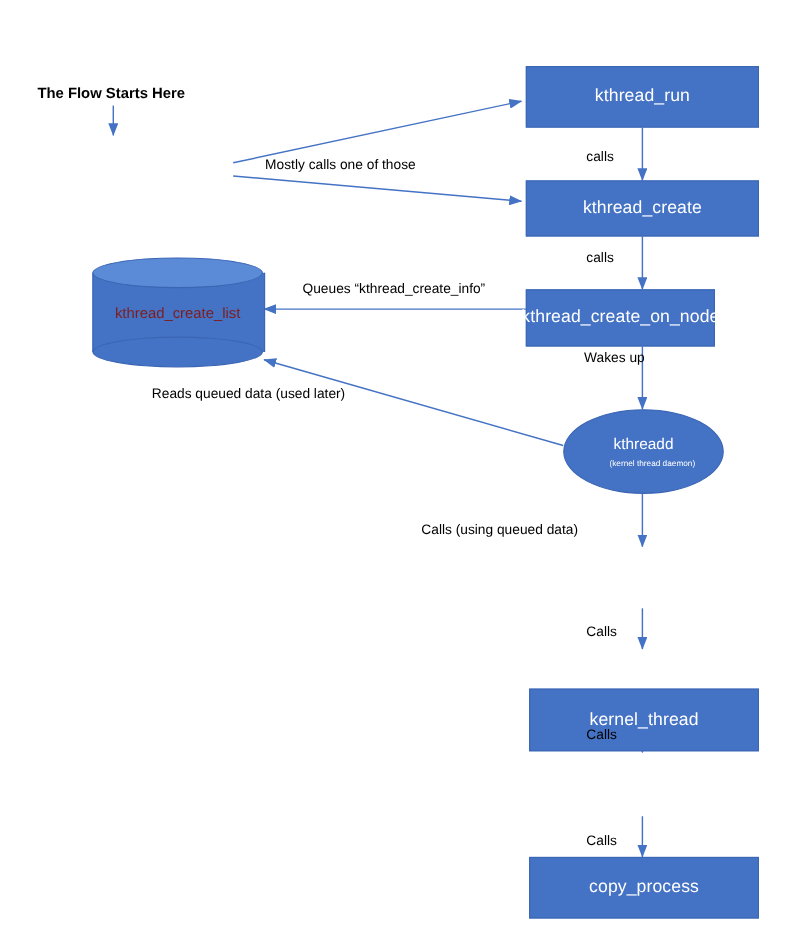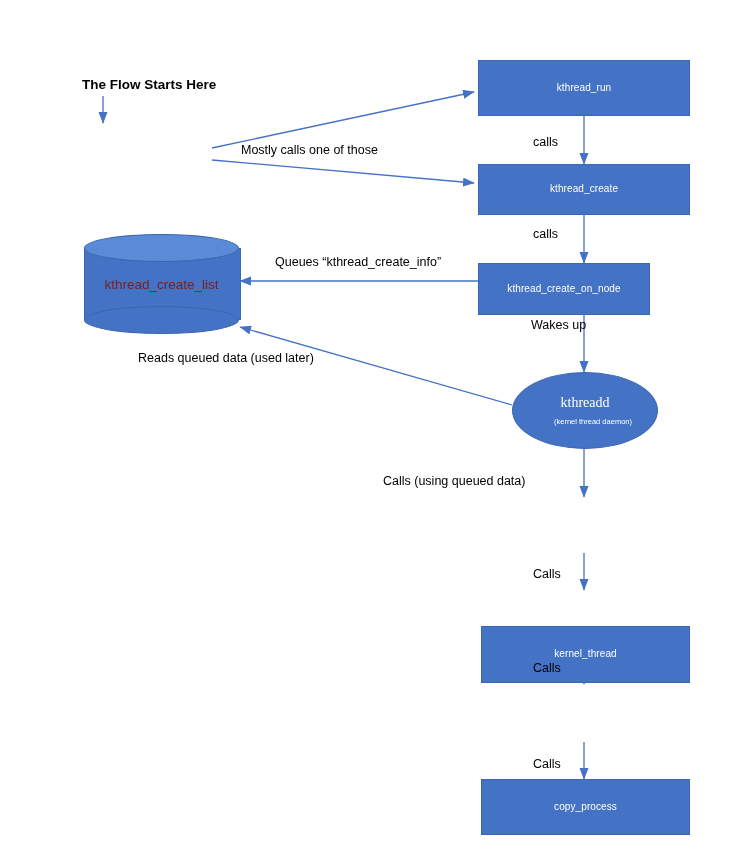--- a/index.html
+++ b/index.html
@@ -28,21 +28,21 @@
   .node {
     position: absolute;
     box-sizing: border-box;
     background: #4472c4;
     border: 1px solid #3b66b4;
     color: #ffffff;
     display: flex;
     align-items: center;
     justify-content: center;
     text-align: center;
-    font-size: 10px;
+    font-size: 16px;
     line-height: 1.25;
     letter-spacing: 0.1px;
   }
   .cyl {
     position: absolute;
     box-sizing: border-box;
   }
   .cyl .body {
     position: absolute;
     left: 0;
@@ -96,40 +96,38 @@
     border-radius: 50%;
     color: #ffffff;
     display: flex;
     flex-direction: column;
     align-items: center;
     justify-content: center;
     text-align: center;
   }
   .ellipse .main {
     font-size: 14px;
-    font-family: Liberation Serif, serif;
   }
   .ellipse .sub {
     font-size: 7.5px;
     margin-top: 6px;
     padding-left: 16px;
   }
   .etext {
     position: absolute;
     color: #000000;
     font-size: 12.5px;
     white-space: nowrap;
   }
   .title {
     position: absolute;
     color: #000000;
     font-size: 13.5px;
     font-weight: bold;
     white-space: nowrap;
-    margin-left: 48px;
   }
 </style>
 </head>
 <body>
 
 <div id="canvas">
 
   <svg id="edges" viewBox="0 0 737 857">
     <defs>
       <marker id="arrowhead" markerWidth="9" markerHeight="7" refX="8.5" refY="3.5" orient="auto">

